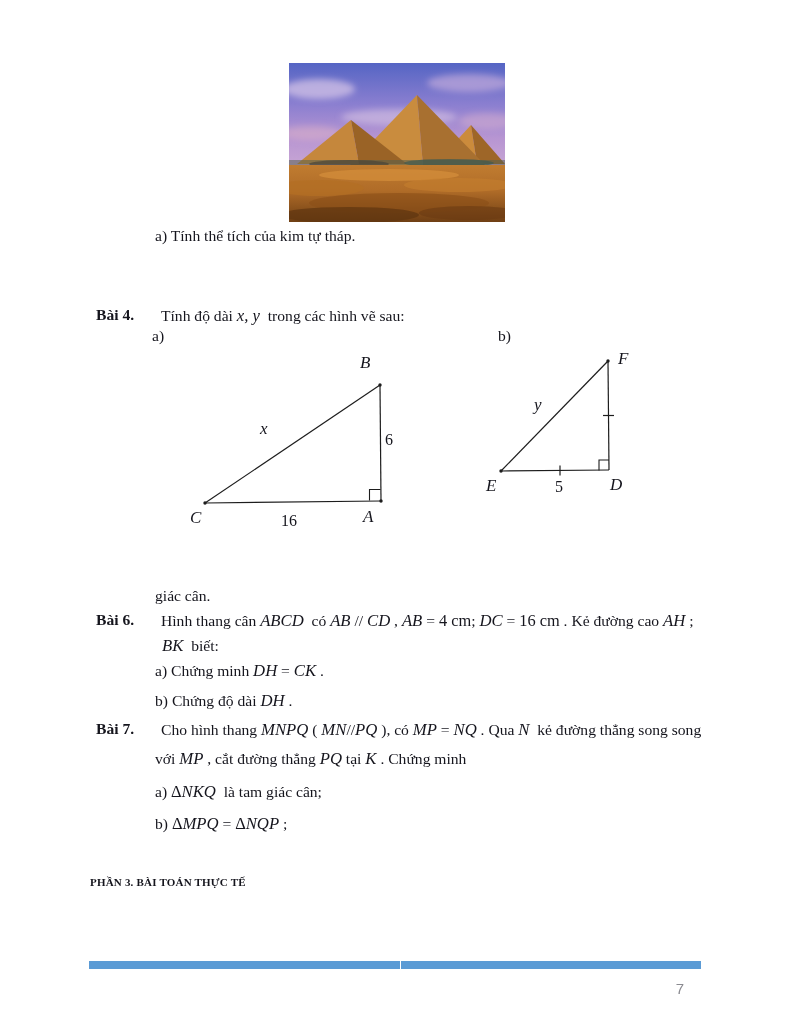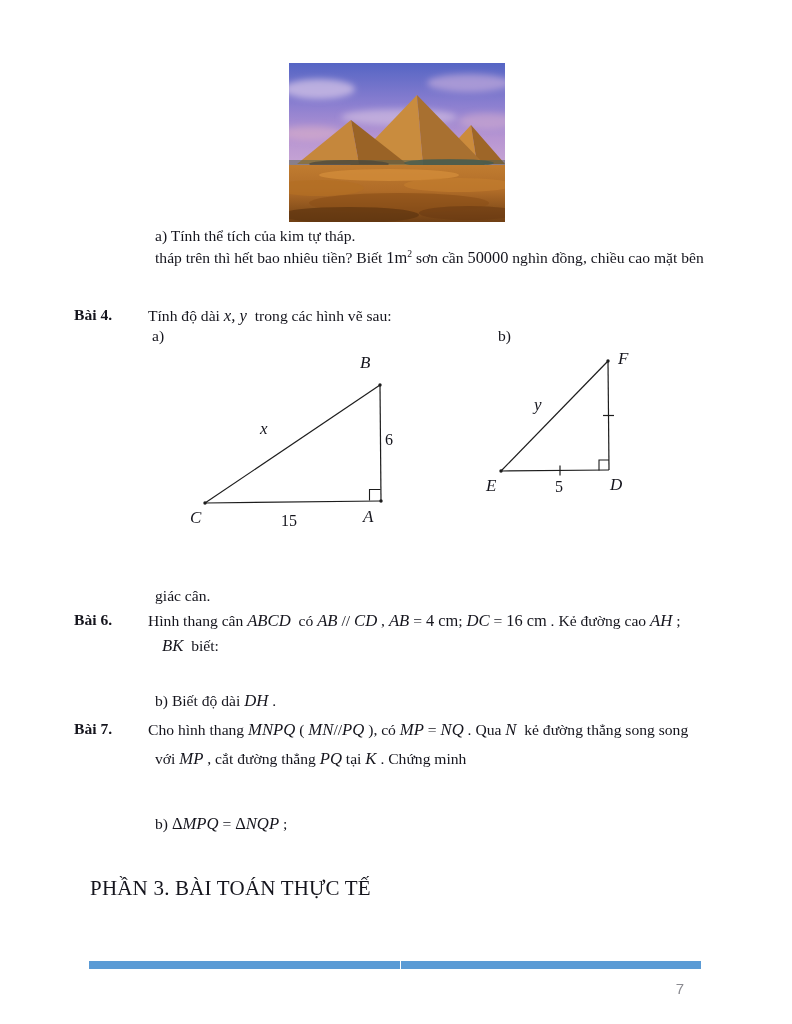--- a/index.html
+++ b/index.html
@@ -7,34 +7,34 @@
     position:relative;
     width:720px;height:1024px;
     background:#ffffff;
     font-family:"Liberation Serif","DejaVu Serif",serif;
     color:#15151d;
     font-size:15.6px;
     overflow:hidden;
   }
   .tline{white-space:pre;line-height:22.4px;height:22.4px;}
   .intro{position:absolute;left:155px;top:225px;width:580px;}
-  .arow{position:absolute;left:74px;display:flex;gap:9px;}
+  .arow{position:absolute;left:96px;display:flex;}
   .blabel{width:65px;flex:none;font-weight:bold;}
   .content{white-space:pre;}
   .srow{position:absolute;left:155px;white-space:pre;}
   .run.rm{font-style:normal;}
   .run.it{font-style:italic;font-size:1.07em;}
   .run.math{font-style:normal;font-size:1.05em;}
   .run.sup{font-size:0.62em;vertical-align:super;line-height:0;}
   .fig{position:absolute;}
   .fig svg{position:absolute;left:0;top:0;}
   .flabel{position:absolute;font-style:italic;font-size:17px;line-height:1;}
   .fnum{position:absolute;font-style:normal;font-size:16px;line-height:1;}
   .figcap{position:absolute;font-size:15.6px;}
-  .section-heading{position:absolute;left:90px;font-weight:normal;font-size:21px;letter-spacing:0.2px;}
+  .section-heading{position:absolute;left:90px;font-weight:bold;font-size:11px;letter-spacing:0.2px;}
   .photo{position:absolute;left:289px;top:63px;width:216px;height:159px;}
   .footer-bar{position:absolute;left:89px;top:961px;width:612px;height:8px;display:flex;gap:1px;}
   .footer-bar .cell{height:100%;}
   .page-number{position:absolute;left:660px;top:980px;width:40px;text-align:center;
     font-family:"Liberation Sans","DejaVu Sans",sans-serif;font-size:15px;color:#8a8a90;}
 </style>
 </head>
 <body>
 
 <div class="page">
@@ -79,21 +79,20 @@
       <ellipse cx="30" cy="125" rx="45" ry="8" fill="#b36f24" opacity="0.7"></ellipse>
       <ellipse cx="170" cy="122" rx="55" ry="7" fill="#c47e2e" opacity="0.6"></ellipse>
       <ellipse cx="110" cy="140" rx="90" ry="10" fill="#8a4f18" opacity="0.6"></ellipse>
       <ellipse cx="60" cy="152" rx="70" ry="8" fill="#5e3410" opacity="0.7"></ellipse>
       <ellipse cx="180" cy="150" rx="50" ry="7" fill="#6b3b12" opacity="0.6"></ellipse>
     </svg>
   </div>
 
   <div class="intro">
     <div class="tline"><span class="run rm">a) Tính thể tích của kim tự tháp.</span></div>
-    <div class="tline"><span class="run rm">tháp trên thì hết bao nhiêu tiền? Biết </span><span class="run math">1m</span><span class="run sup">2</span><span class="run rm"> sơn cần </span><span class="run math">50000</span><span class="run rm"> nghìn đồng, chiều cao mặt bên</span></div>
   </div>
 
   <div class="arow" style="top:306px">
     <div class="blabel">Bài 4.</div>
     <div class="content"><span class="run rm">Tính độ dài </span><span class="run it">x, y</span><span class="run rm">  trong các hình vẽ sau:</span></div>
   </div>
   <div class="figcap" style="left:152px;top:327px">a)</div>
   <div class="figcap" style="left:498px;top:327px">b)</div>
 
   <div class="fig" style="left:150px;top:350px;width:330px;height:192px">
@@ -107,21 +106,21 @@
       <g fill="#1d1d1d">
         <circle cx="230" cy="35" r="1.7"></circle>
         <circle cx="55" cy="153" r="1.7"></circle>
         <circle cx="231" cy="151" r="1.7"></circle>
       </g>
     </svg>
     <span class="flabel" style="left:210px;top:4px">B</span>
     <span class="flabel" style="left:110px;top:70px">x</span>
     <span class="fnum" style="left:235px;top:82px">6</span>
     <span class="flabel" style="left:40px;top:159px">C</span>
-    <span class="fnum" style="left:131px;top:163px">15</span>
+    <span class="fnum" style="left:131px;top:163px">16</span>
     <span class="flabel" style="left:213px;top:158px">A</span>
   </div>
 
   <div class="fig" style="left:470px;top:345px;width:205px;height:170px">
     <svg width="205" height="170" viewBox="0 0 205 170">
       <g stroke="#1d1d1d" stroke-width="1.2" fill="none">
         <line x1="31" y1="126" x2="139" y2="125"></line>
         <line x1="139" y1="125" x2="138" y2="16"></line>
         <line x1="31" y1="126" x2="138" y2="16"></line>
         <path d="M129,125.4 L129,115 L139,115" stroke-width="1.1"></path>
@@ -140,27 +139,29 @@
     <span class="flabel" style="left:140px;top:131px">D</span>
   </div>
 
   <div class="srow" style="top:587px"><span class="run rm">giác cân.</span></div>
 
   <div class="arow" style="top:611px">
     <div class="blabel">Bài 6.</div>
     <div class="content"><span class="run rm">Hình thang cân </span><span class="run it">ABCD</span><span class="run rm">  có </span><span class="run it">AB</span><span class="run rm"> // </span><span class="run it">CD</span><span class="run rm"> , </span><span class="run it">AB</span><span class="run rm"> = </span><span class="run math">4 cm</span><span class="run rm">; </span><span class="run it">DC</span><span class="run rm"> = </span><span class="run math">16 cm</span><span class="run rm"> . Kẻ đường cao </span><span class="run it">AH</span><span class="run rm"> ;</span></div>
   </div>
   <div class="srow" style="left:162px;top:636px"><span class="run it">BK</span><span class="run rm">  biết:</span></div>
-  <div class="srow" style="top:691px"><span class="run rm">b) Biết độ dài </span><span class="run it">DH</span><span class="run rm"> .</span></div>
+  <div class="srow" style="top:661px"><span class="run rm">a) Chứng minh </span><span class="run it">DH</span><span class="run rm"> = </span><span class="run it">CK</span><span class="run rm"> .</span></div>
+  <div class="srow" style="top:691px"><span class="run rm">b) Chứng độ dài </span><span class="run it">DH</span><span class="run rm"> .</span></div>
 
   <div class="arow" style="top:720px">
     <div class="blabel">Bài 7.</div>
     <div class="content"><span class="run rm">Cho hình thang </span><span class="run it">MNPQ</span><span class="run rm"> ( </span><span class="run it">MN</span><span class="run rm">//</span><span class="run it">PQ</span><span class="run rm"> ), có </span><span class="run it">MP</span><span class="run rm"> = </span><span class="run it">NQ</span><span class="run rm"> . Qua </span><span class="run it">N</span><span class="run rm">  kẻ đường thẳng song song</span></div>
   </div>
   <div class="srow" style="top:749px"><span class="run rm">với </span><span class="run it">MP</span><span class="run rm"> , cắt đường thẳng </span><span class="run it">PQ</span><span class="run rm"> tại </span><span class="run it">K</span><span class="run rm"> . Chứng minh</span></div>
+  <div class="srow" style="top:782px"><span class="run rm">a) </span><span class="run math">Δ</span><span class="run it">NKQ</span><span class="run rm">  là tam giác cân;</span></div>
   <div class="srow" style="top:814px"><span class="run rm">b) </span><span class="run math">Δ</span><span class="run it">MPQ</span><span class="run rm"> = </span><span class="run math">Δ</span><span class="run it">NQP</span><span class="run rm"> ;</span></div>
 
   <div class="section-heading" style="top:876px">PHẦN 3. BÀI TOÁN THỰC TẾ</div>
 
   <div class="footer-bar">
     <div class="cell" style="width:311px;background:#5b9bd5"></div>
     <div class="cell" style="width:300px;background:#5b9bd5"></div>
   </div>
   <div class="page-number">7</div>
 

